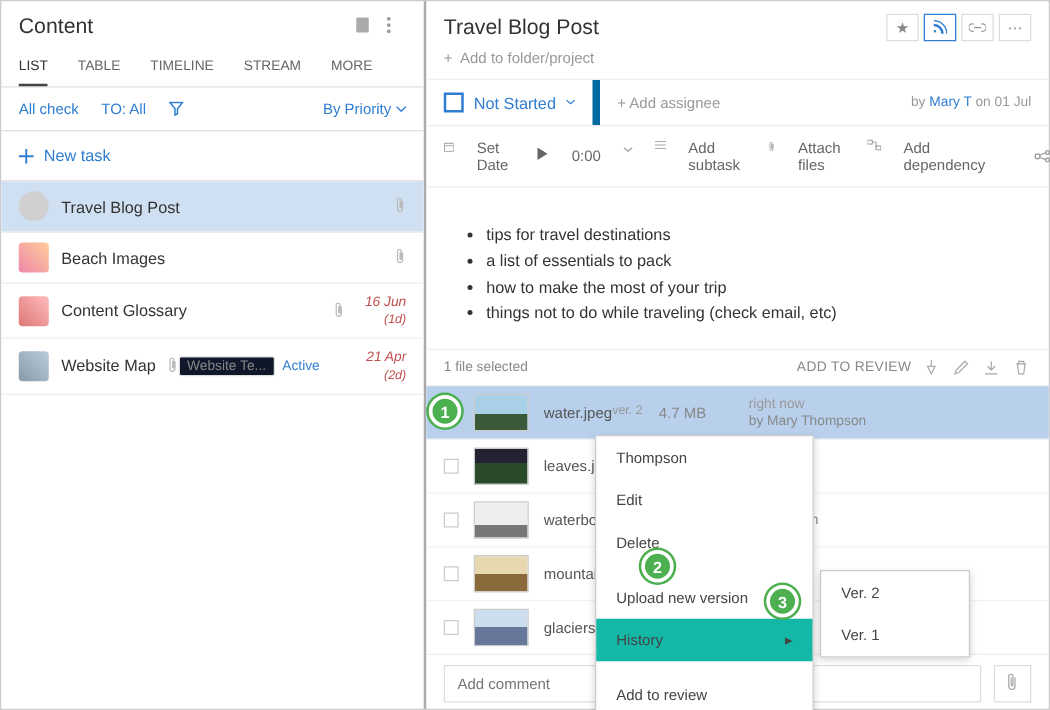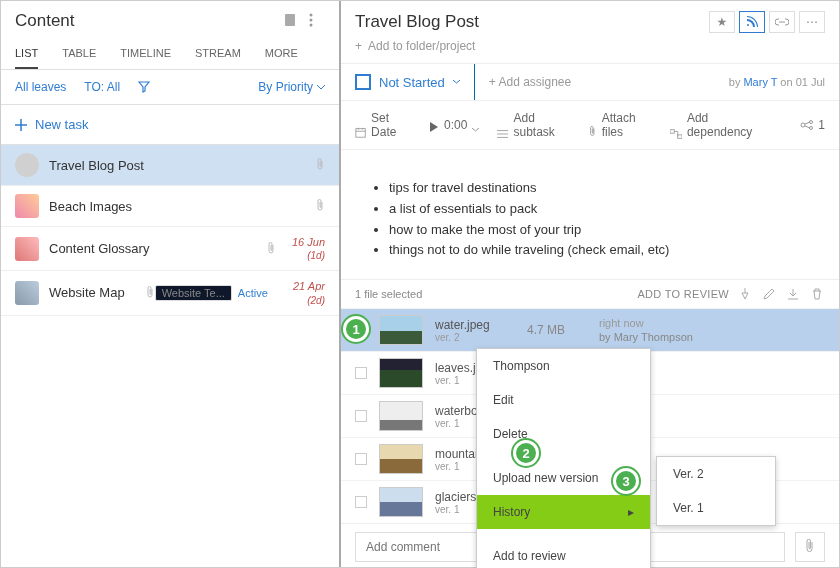--- a/index.html
+++ b/index.html
@@ -38,57 +38,57 @@
 
 .right-header { padding: 10px 14px 6px; display: flex; align-items: center; border-bottom: none; }
 .right-header h2 { font-size: 17px; font-weight: 500; flex: 1; }
 .hdr-btns { display: flex; gap: 4px; }
 .hdr-btn { width: 26px; height: 22px; border: 1px solid #ddd; background: #fff; display: flex; align-items: center; justify-content: center; color: #888; cursor: pointer; font-size: 12px; }
 .hdr-btn.active { color: #2f7dd1; border-color: #2f7dd1; }
 
 .add-folder { padding: 0 14px 10px; color: #999; font-size: 12px; cursor: pointer; display: flex; align-items: center; gap: 6px; border-bottom: 1px solid #eee; }
 
 .status-row { display: flex; align-items: center; border-bottom: 1px solid #eee; }
-.status-pill { display: flex; align-items: center; gap: 8px; padding: 10px 14px; border-right: 1px solid #0369a1; cursor: pointer; }
+.status-pill { display: flex; align-items: center; gap: 8px; padding: 10px 14px; border-right: 6px solid #0369a1; cursor: pointer; }
 .status-checkbox { width: 16px; height: 16px; border: 2px solid #2f7dd1; }
 .status-label { color: #2f7dd1; font-size: 13px; }
 .assignee { padding: 10px 14px; color: #999; font-size: 12px; cursor: pointer; flex: 1; }
 .byline { padding: 10px 14px; font-size: 11px; color: #999; }
 .byline a { color: #2f7dd1; }
 
 .toolbar { display: flex; align-items: center; gap: 18px; padding: 10px 14px; border-bottom: 1px solid #eee; font-size: 12px; color: #666; }
-.tb-item { display: flex; align-items: flex-end; gap: 5px; cursor: pointer; }
+.tb-item { display: flex; align-items: flex-start; gap: 18px; cursor: pointer; }
 .tb-spacer { flex: 1; }
 .tb-count { display: flex; align-items: center; gap: 4px; }
 
 .description { padding: 22px 28px 18px; font-size: 13px; color: #333; line-height: 1.6; border-bottom: 1px solid #eee; }
 .description ul { margin: 6px 0 0 20px; }
 
 .files-bar { display: flex; align-items: center; padding: 8px 14px; font-size: 11px; color: #888; gap: 10px; }
 .files-bar .fb-left { flex: 1; }
 .files-bar .fb-act { cursor: pointer; font-size: 11px; letter-spacing: 0.3px; }
 .fb-icon { width: 14px; color: #aaa; cursor: pointer; }
 
 .file-list { position: relative; }
 .file-row { display: flex; align-items: center; padding: 6px 14px; gap: 12px; font-size: 12px; border-top: 1px solid #f2f2f2; }
 .file-row.selected { background: #b8d0ec; }
 .file-check { width: 12px; height: 12px; border: 1px solid #ccc; background: #fff; }
 .file-thumb { width: 44px; height: 30px; background: linear-gradient(#87ceeb 50%, #5a8a5a 50%); border: 1px solid #ccc; flex-shrink: 0; }
-.file-info { display: flex; flex-direction: column; min-width: 80px; }
+.file-info { display: flex; flex-direction: row; min-width: 80px; }
 .file-name { color: #555; }
 .file-ver { color: #999; font-size: 10px; }
 .file-size { color: #888; min-width: 60px; }
 .file-meta { color: #888; font-size: 11px; line-height: 1.3; }
 .file-meta .when { color: #999; }
 
 .callout { position: absolute; width: 26px; height: 26px; border-radius: 50%; background: #4caf50; border: 3px solid #fff; box-shadow: 0 0 0 2px #4caf50; color: #fff; display: flex; align-items: center; justify-content: center; font-weight: bold; font-size: 13px; z-index: 50; }
 
 .ctx-menu { position: absolute; background: #fff; border: 1px solid #ccc; box-shadow: 0 2px 6px rgba(0,0,0,.2); min-width: 160px; z-index: 40; }
 .ctx-item { padding: 10px 16px; font-size: 12px; color: #444; cursor: pointer; display: flex; align-items: center; justify-content: space-between; }
-.ctx-item.hover { background: #84cc16; }
+.ctx-item.hover { background: #14b8a6; }
 
 .sub-menu { position: absolute; background: #fff; border: 1px solid #ccc; box-shadow: 0 2px 6px rgba(0,0,0,.2); min-width: 120px; z-index: 45; }
 
 .comment-row { display: flex; align-items: center; padding: 8px 14px; gap: 10px; border-top: 1px solid #eee; margin-top: auto; }
 .comment-input { flex: 1; border: 1px solid #ddd; padding: 7px 10px; font-size: 12px; color: #999; }
 .comment-attach { width: 30px; height: 30px; border: 1px solid #ddd; display: flex; align-items: center; justify-content: center; color: #aaa; cursor: pointer; }
 
 svg { display: block; }
 </style>
 </head>
@@ -113,21 +113,21 @@
       </span>
     </div>
     <div class="left-tabs">
       <div class="left-tab active">LIST</div>
       <div class="left-tab">TABLE</div>
       <div class="left-tab">TIMELINE</div>
       <div class="left-tab">STREAM</div>
       <div class="left-tab">MORE</div>
     </div>
     <div class="left-filter">
-      <span class="filter-link">All leaves</span>
+      <span class="filter-link">All check</span>
       <span class="filter-link">TO: All</span>
       <span class="filter-icon">
         <svg width="12" height="12" viewBox="0 0 12 12">
             <path d="M1 1h10L7 6v4l-2 1V6z" fill="none" stroke="#2f7dd1" stroke-width="1.2"></path>
           </svg>
       </span>
       <span class="sort-link">
         <span>By Priority</span>
         <svg width="8" height="5" viewBox="0 0 8 5">
             <path d="M0 0l4 4 4-4" fill="none" stroke="#2f7dd1"></path>
@@ -167,21 +167,21 @@
               <path d="M7 3v6a2 2 0 11-4 0V2a1.5 1.5 0 013 0v6a.5.5 0 01-1 0V3" fill="none" stroke="#bbb"></path>
             </svg>
         </span>
         <div class="task-meta">
           <div class="task-date">16 Jun</div>
           <div class="task-dur">(1d)</div>
         </div>
       </div>
       <div class="task-row">
         <div class="task-avatar" style="background:linear-gradient(45deg,#89a,#bcd)"></div>
-        <span class="task-name" style="flex:0 0 auto; margin-right:16px">Website Map</span>
+        <span class="task-name" style="flex:0 0 auto; margin-right:4px">Website Map</span>
         <span class="task-attach">
           <svg width="10" height="14" viewBox="0 0 10 14">
               <path d="M7 3v6a2 2 0 11-4 0V2a1.5 1.5 0 013 0v6a.5.5 0 01-1 0V3" fill="none" stroke="#bbb"></path>
             </svg>
         </span>
         <span class="task-tag">Website Te...</span>
         <span class="task-status">Active</span>
         <div class="task-meta" style="margin-left:auto">
           <div class="task-date">21 Apr</div>
           <div class="task-dur">(2d)</div>

